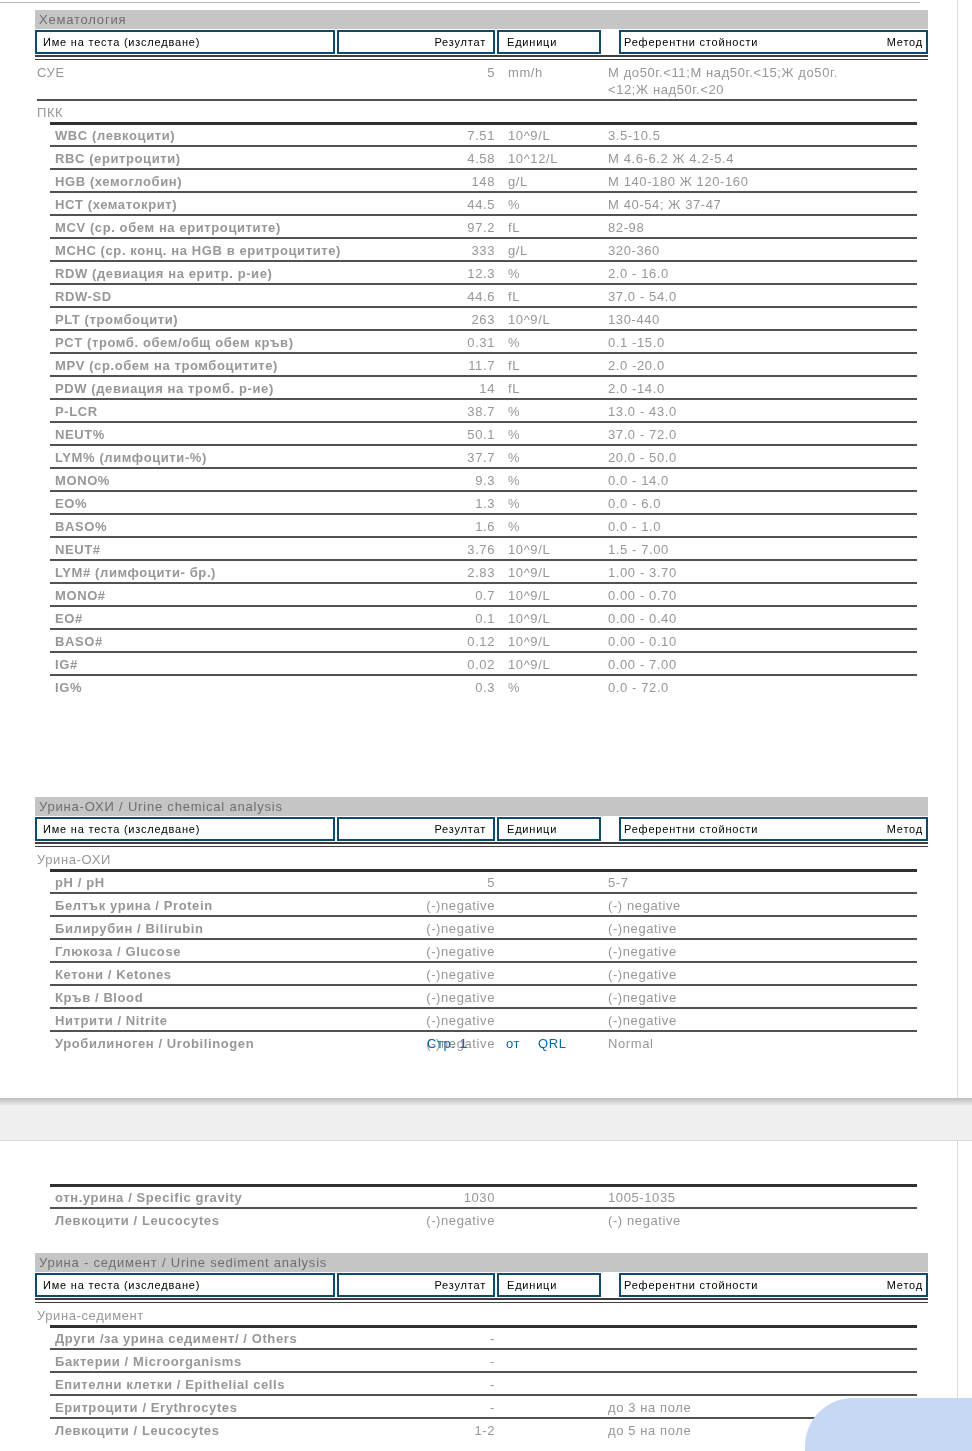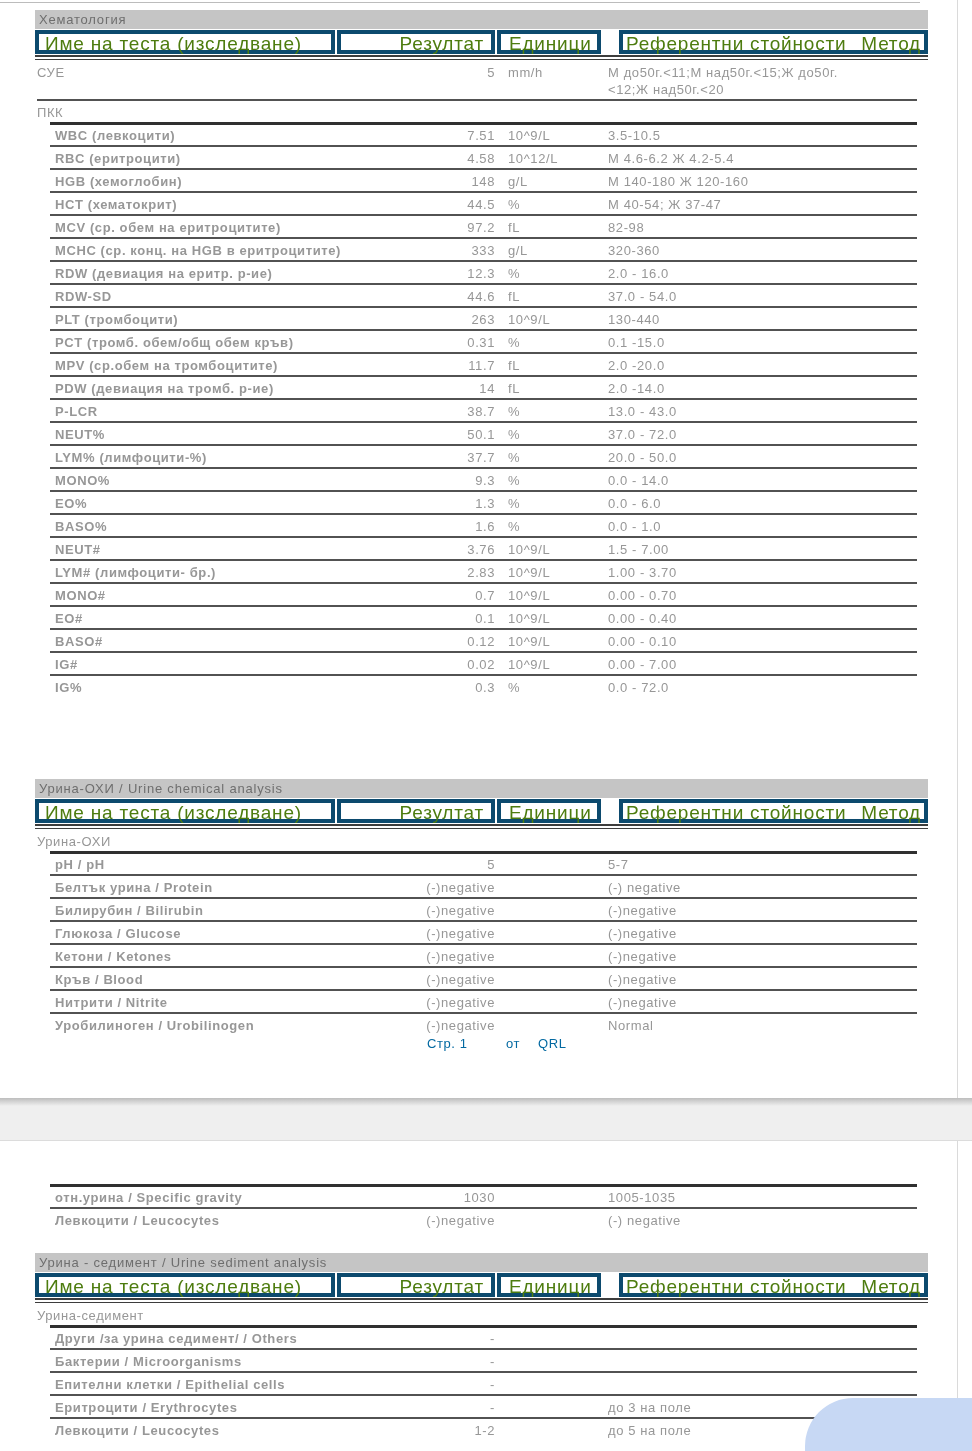--- a/index.html
+++ b/index.html
@@ -11,22 +11,22 @@
   .page-edge { position:absolute; top:0; left:957px; width:1px; height:1451px; background:#dadada; }
 
   .section { position:absolute; left:35px; width:893px; }
 
   .bar {
     height:19px; background:#c5c5c5; color:#6e6e6e; font-size:13px;
     letter-spacing:0.8px; line-height:19px; padding-left:4px; box-sizing:border-box;
   }
   .cols { display:flex; gap:2px; margin-top:1px; }
   .cbox {
-    border:4px solid #0c4a6e; height:24px; box-sizing:border-box;
-    font-size:19px; letter-spacing:0.8px; color:#4d7c0f; line-height:20px;
+    border:2px solid #0c4a6e; height:24px; box-sizing:border-box;
+    font-size:11px; letter-spacing:0.8px; color:#000000; line-height:20px;
   }
   .cbox-name   { flex:0 0 300px; padding-left:6px; }
   .cbox-result { flex:0 0 158px; text-align:right; padding-right:7px; }
   .cbox-units  { flex:0 0 104px; padding-left:8px; }
   .cbox-ref    { flex:1 1 auto; display:flex; justify-content:space-between; padding:0 3px;margin-left:16px; }
 
   .hrule { height:2px; border-top:2px solid #3d3d3d; border-bottom:1px solid #3d3d3d; margin-top:1px; }
 
   .rows { }
   .row { position:relative; display:flex; align-items:flex-start; padding:4px 0 2px; font-size:13px; letter-spacing:0.6px; line-height:17px; }
@@ -346,21 +346,21 @@
           <div class="c-res">0.3</div>
           <div class="c-units">%</div>
           <div class="c-ref">
             <span class="ref-text">0.0 - 72.0</span>
             <span></span>
           </div>
         </div>
       </div>
   </div>
 
-  <div class="section" style="top:779px;">
+  <div class="section" style="top:797px;">
     <div class="bar">Урина-ОХИ / Urine chemical analysis</div>
     <div class="cols">
       <div class="cbox cbox-name">Име на теста (изследване)</div>
       <div class="cbox cbox-result">Резултат</div>
       <div class="cbox cbox-units">Единици</div>
       <div class="cbox cbox-ref">
         <span>Референтни стойности</span>
         <span>Метод</span>
       </div>
     </div>

